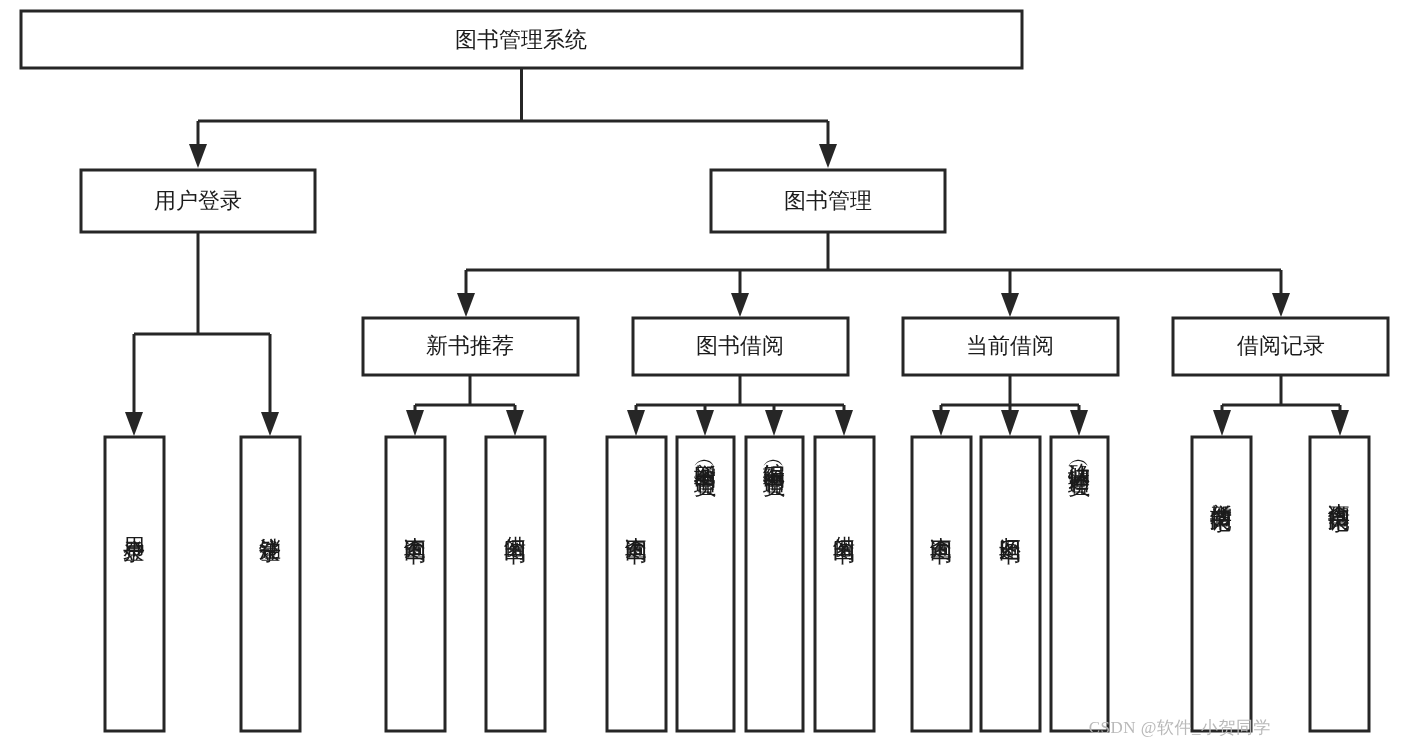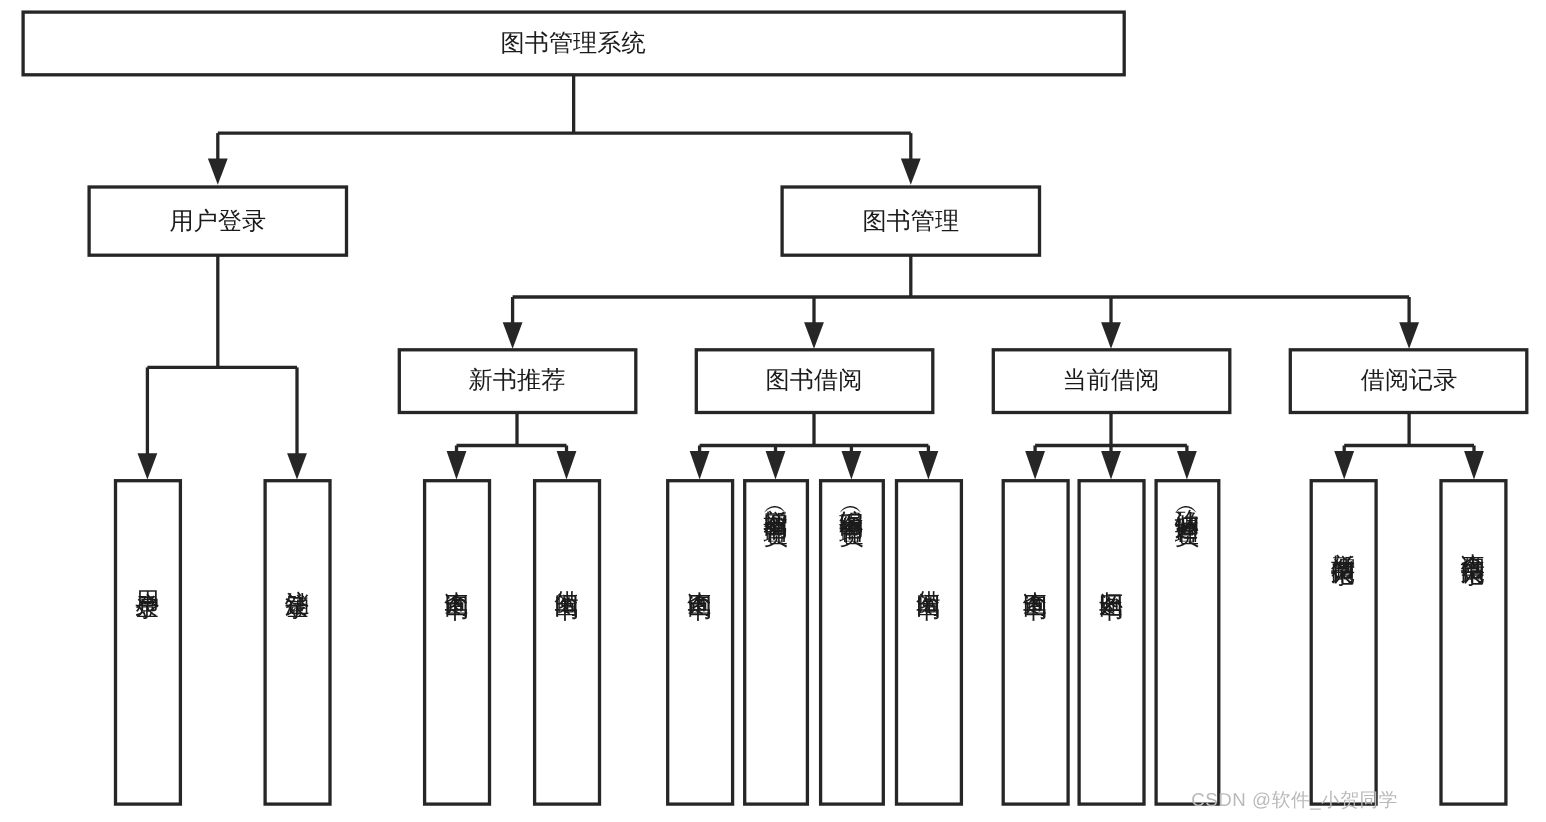--- a/index.html
+++ b/index.html
@@ -59,21 +59,21 @@
     line-height: 1;
     letter-spacing: 2px;
     white-space: nowrap;
     transform: translateX(-50%);
     user-select: none;
   }
   .watermark {
     position: absolute;
     right: 12px;
     bottom: 8px;
-    font-family: Liberation Sans, sans-serif;
+    font-family: Liberation Serif, serif;
     font-size: 17px;
     color: #b9b9b9;
     letter-spacing: 0.5px;
     white-space: nowrap;
   }
 </style>
 </head>
 <body>
 
 <div id="diagram-root">

